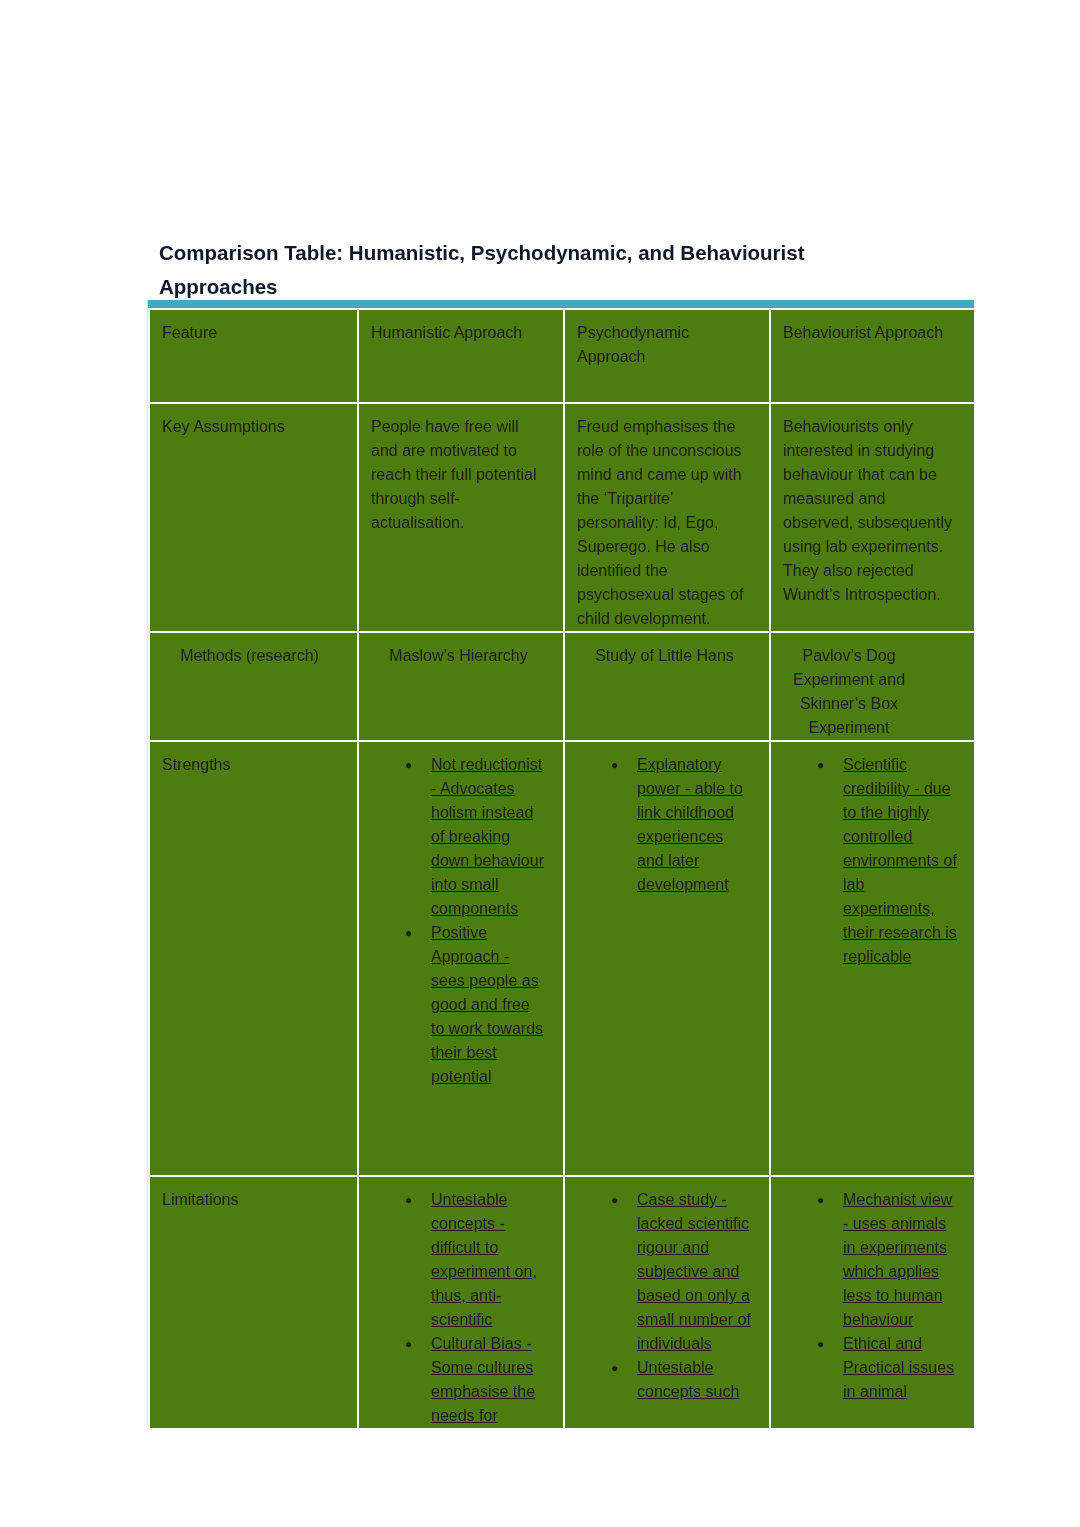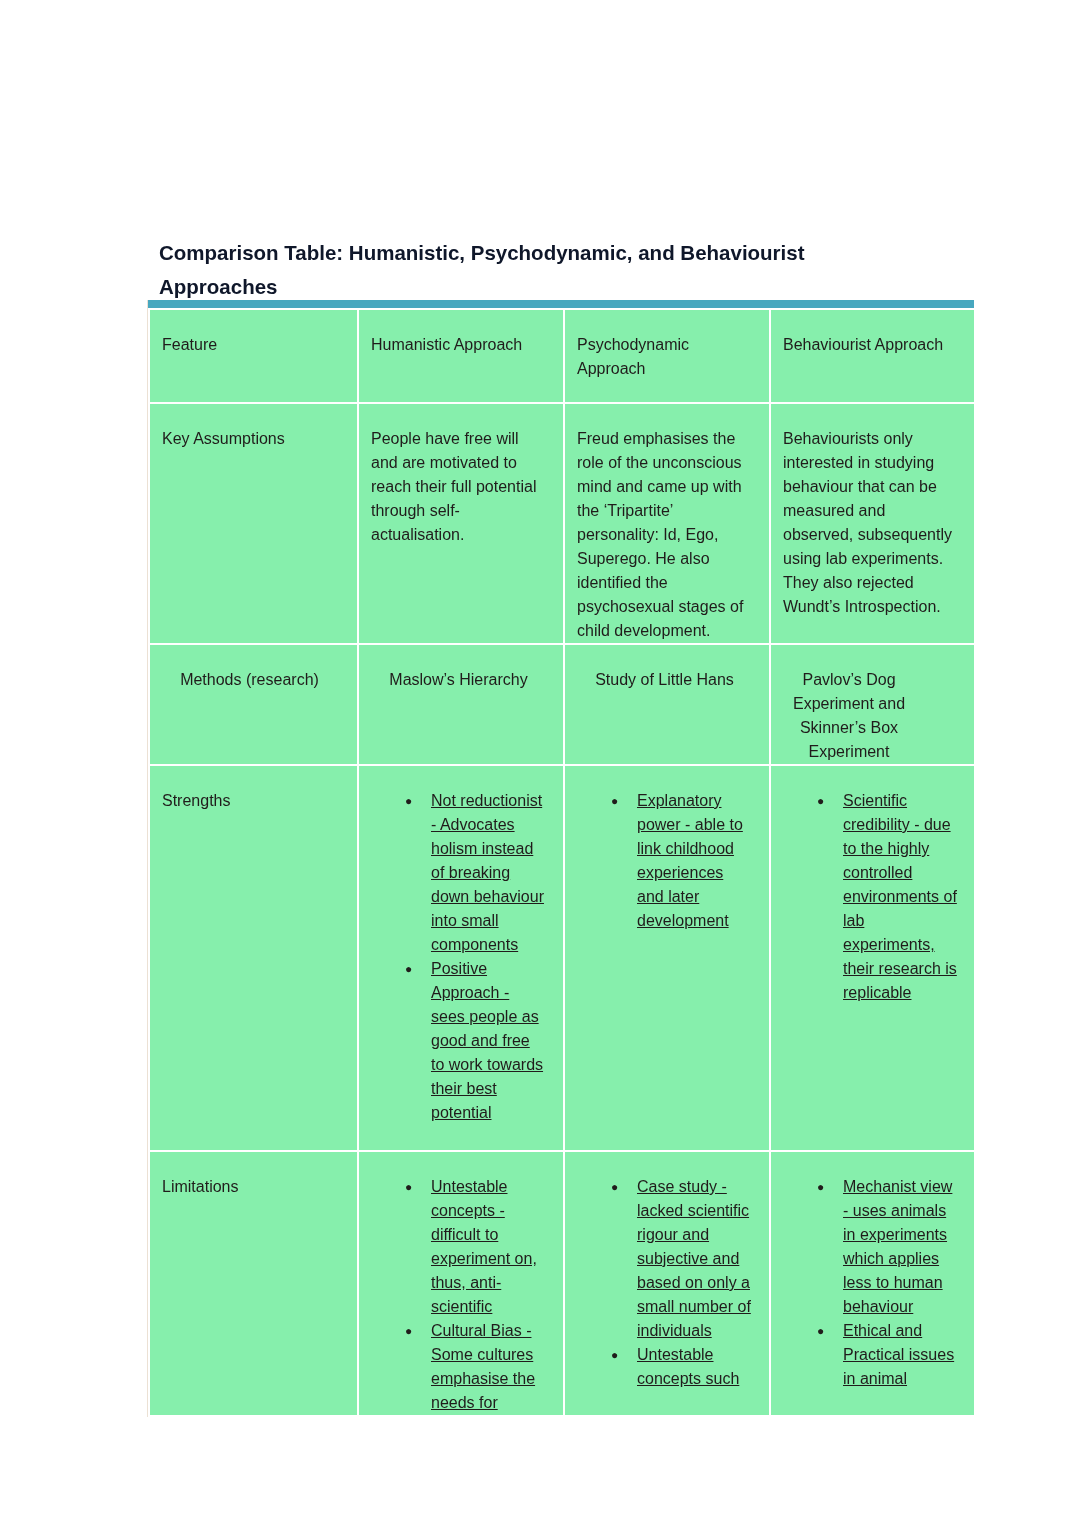--- a/index.html
+++ b/index.html
@@ -28,24 +28,24 @@
   .accent-bar {
     height: 8px;
     background: #47A7BF;
   }
   table.cmp {
     border-collapse: collapse;
     table-layout: fixed;
     width: 826px;
   }
   table.cmp td {
-    background: #86efac;
+    background: #4d7c0f;
     border: 2px solid #ffffff;
     vertical-align: top;
-    padding: 23px 10px 0 12px;
+    padding: 11px 10px 0 12px;
     font-size: 16px;
     line-height: 24px;
     color: #201C1B;
     overflow: hidden;
   }
   .txt { max-width: 175px; }
   .hdr-narrow { max-width: 150px; }
   .txt-narrow { max-width: 132px; }
   ul.blist {
     margin: 0 0 0 32px;
@@ -62,21 +62,21 @@
     content: "\25CF";
     position: absolute;
     left: 2px; top: 0;
     font-size: 12px;
     line-height: 24px;
     color: #201C1B;
   }
   tr.row-header  { height: 94px; }
   tr.row-assump  { height: 215px; }
   tr.row-methods { height: 96px; text-align: center; }
-  tr.row-streng  { height: 386px; }
+  tr.row-streng  { height: 435px; }
   tr.row-limits  { height: 238px; }
   tr.row-limits td { max-height: 238px; }
   tr.row-limits td.feature-cell { position: relative; }
   tr.row-limits td.feature-cell::after {
     content: "";
     position: absolute;
     left: 0; right: 0; bottom: -5px;
     height: 5px;
     background: #FBE7D6;
   }

